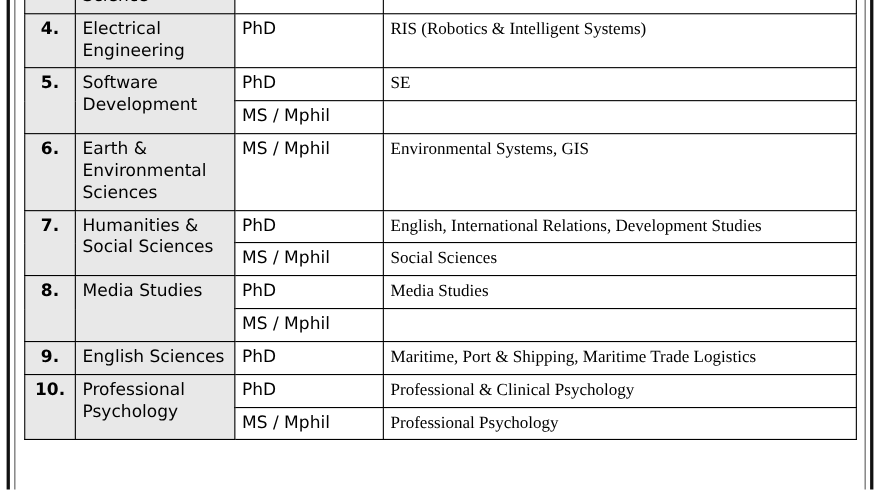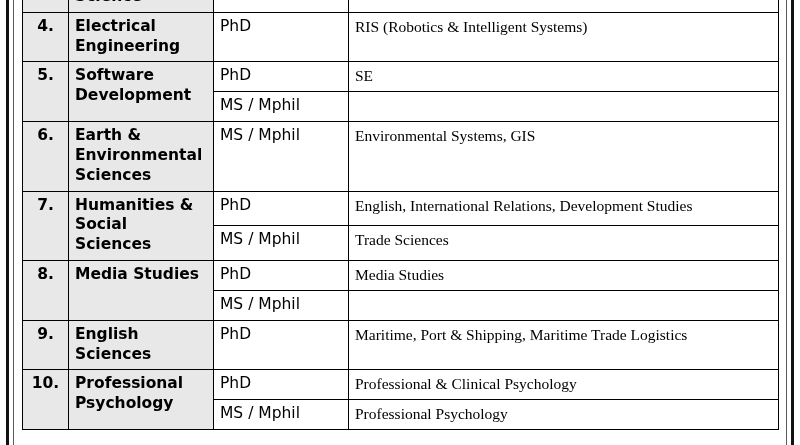--- a/index.html
+++ b/index.html
@@ -81,21 +81,21 @@
   col.c-disc  { width: 430px; }
 
   td.sr {
     text-align: center;
     font-weight: bold;
     background: #e8e8e8;
     font-size: 15.5px;
     padding-top: 5px;
   }
   td.dept {
-    font-weight: bold;
+    font-weight: normal;
     background: #e8e8e8;
     font-size: 15.5px;
     padding-top: 5px;
   }
   td.deg {
     background: #ffffff;
     white-space: nowrap;
     margin-left: 12px;
   }
   td.disc {
@@ -161,21 +161,21 @@
         </tr>
 
         <tr>
           <td class="sr" rowspan="2">7.</td>
           <td class="dept" rowspan="2">Humanities &amp; Social Sciences</td>
           <td class="deg">PhD</td>
           <td class="disc just">English, International Relations, Development Studies</td>
         </tr>
         <tr>
           <td class="deg">MS / Mphil</td>
-          <td class="disc">Trade Sciences</td>
+          <td class="disc">Social Sciences</td>
         </tr>
 
         <tr>
           <td class="sr" rowspan="2">8.</td>
           <td class="dept" rowspan="2">Media Studies</td>
           <td class="deg">PhD</td>
           <td class="disc">Media Studies</td>
         </tr>
         <tr>
           <td class="deg">MS / Mphil</td>

